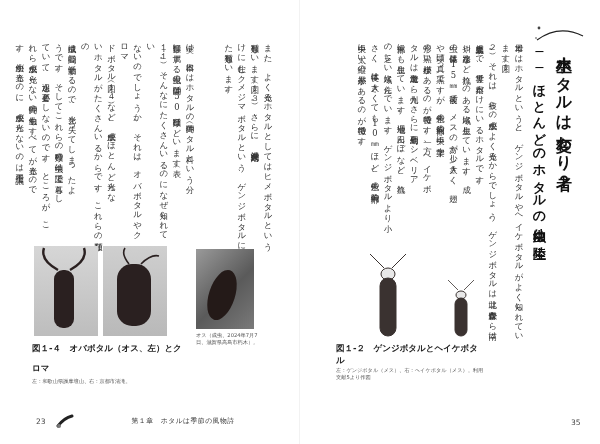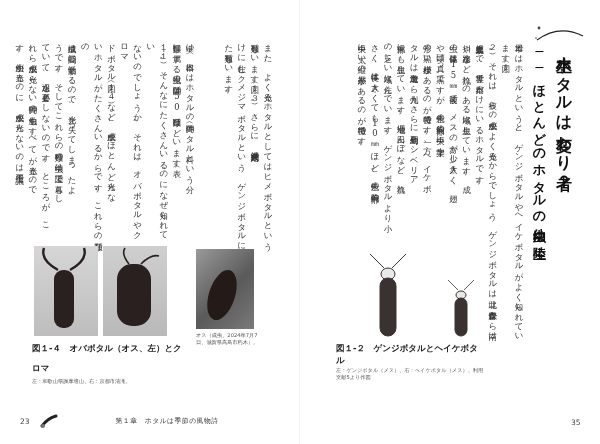--- a/index.html
+++ b/index.html
@@ -34,21 +34,21 @@
   .photo { position:absolute; background:#c8c8c8; overflow:hidden; }
   .photo-14a { left:34px; top:246px; width:64px; height:90px; background:linear-gradient(#d6d6d6,#bdbdbd); }
   .photo-14b { left:103px; top:246px; width:64px; height:90px; background:linear-gradient(#cfcfcf,#b9b9b9); }
   .photo-13 { left:196px; top:249px; width:58px; height:80px; background:linear-gradient(135deg,#9a9a9a,#5a5a5a 55%,#7a7a7a); }
 
   .cap-14 { position:absolute; left:32px; top:338px; width:150px; }
   .cap-14 .fig-caption-title { line-height:20px; }
   .cap-13 { position:absolute; left:196px; top:332px; width:80px; }
   .cap-12 { position:absolute; left:336px; top:343px; width:150px; }
 
-  .footer-left { position:absolute; left:20px; top:414px; display:flex; align-items:center; gap:10px; }
+  .footer-left { position:absolute; left:36px; top:414px; display:flex; align-items:center; gap:10px; }
   .footer-title { font-size:6.8px; font-family:"DejaVu Sans", sans-serif; color:#333; letter-spacing:0.5px;margin-left:48px; }
 </style>
 </head>
 <body>
 
 <div class="gutter"></div>
 
 <section class="page page-right"></section>
 
 <svg class="title-arc" viewBox="0 0 52 18">

